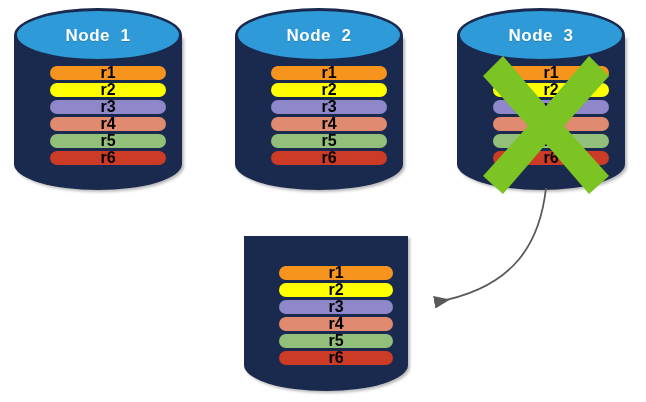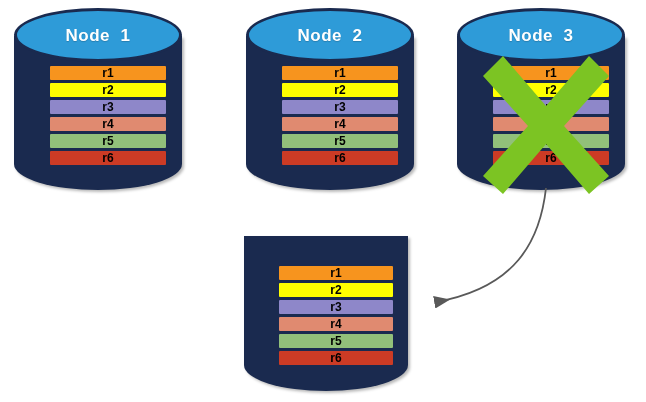--- a/index.html
+++ b/index.html
@@ -62,27 +62,27 @@
 
   
   .records {
     position: absolute;
     display: flex;
     flex-direction: column;
     gap: 3px;
   }
   .rec {
     height: 14px;
-    border-radius: 1px;
+    border-radius: 7px;
     display: flex;
     align-items: center;
     justify-content: center;
     color: #000000;
     font-weight: bold;
-    font-size: 12px;
+    font-size: 16px;
     line-height: 1;
   }
 
   
   .xmark {
     position: absolute;
     pointer-events: none;
   }
 
   
@@ -120,21 +120,21 @@
         </div>
       <div class="rec" style="background:#92c07a;">
           <span>r5</span>
         </div>
       <div class="rec" style="background:#cc3b25;">
           <span>r6</span>
         </div>
     </div>
   </div>
 
-  <div class="node" style="left:246px; top:8px; width:168px; height:182px;">
+  <div class="node" style="left:235px; top:8px; width:168px; height:182px;">
     <div class="cyl-body" style="top:28px; width:168px; height:154px;"></div>
     <div class="cyl-top" style="width:168px; height:54px;">
       <span class="cyl-title">Node  2</span>
     </div>
     <div class="records" style="left:36px; top:58px; width:116px;">
       <div class="rec" style="background:#f7941e;">
           <span>r1</span>
         </div>
       <div class="rec" style="background:#ffff00;">
           <span>r2</span>

